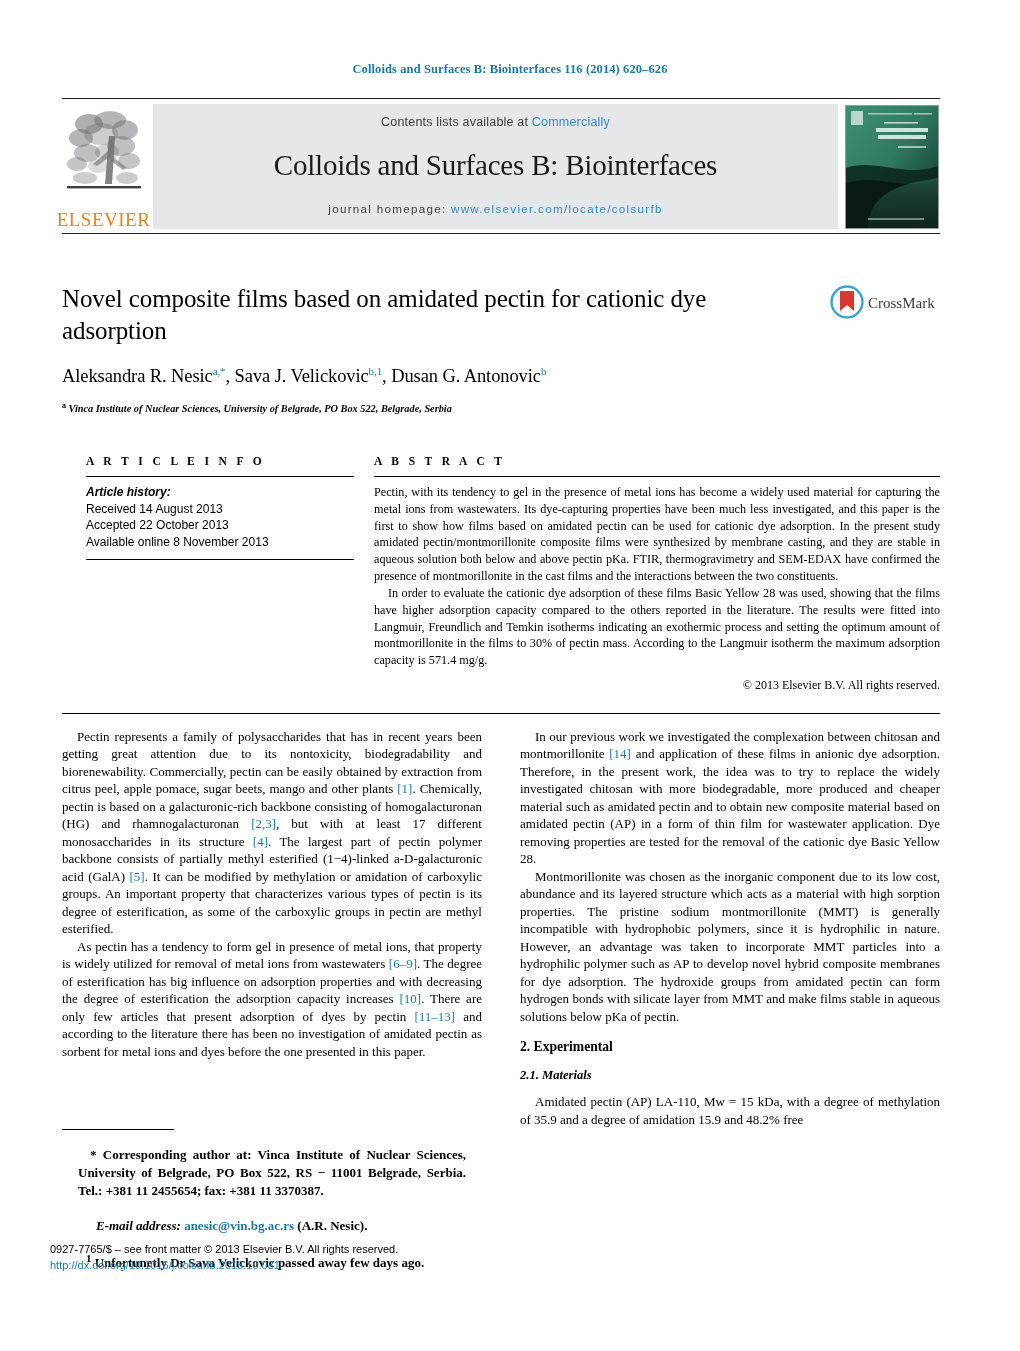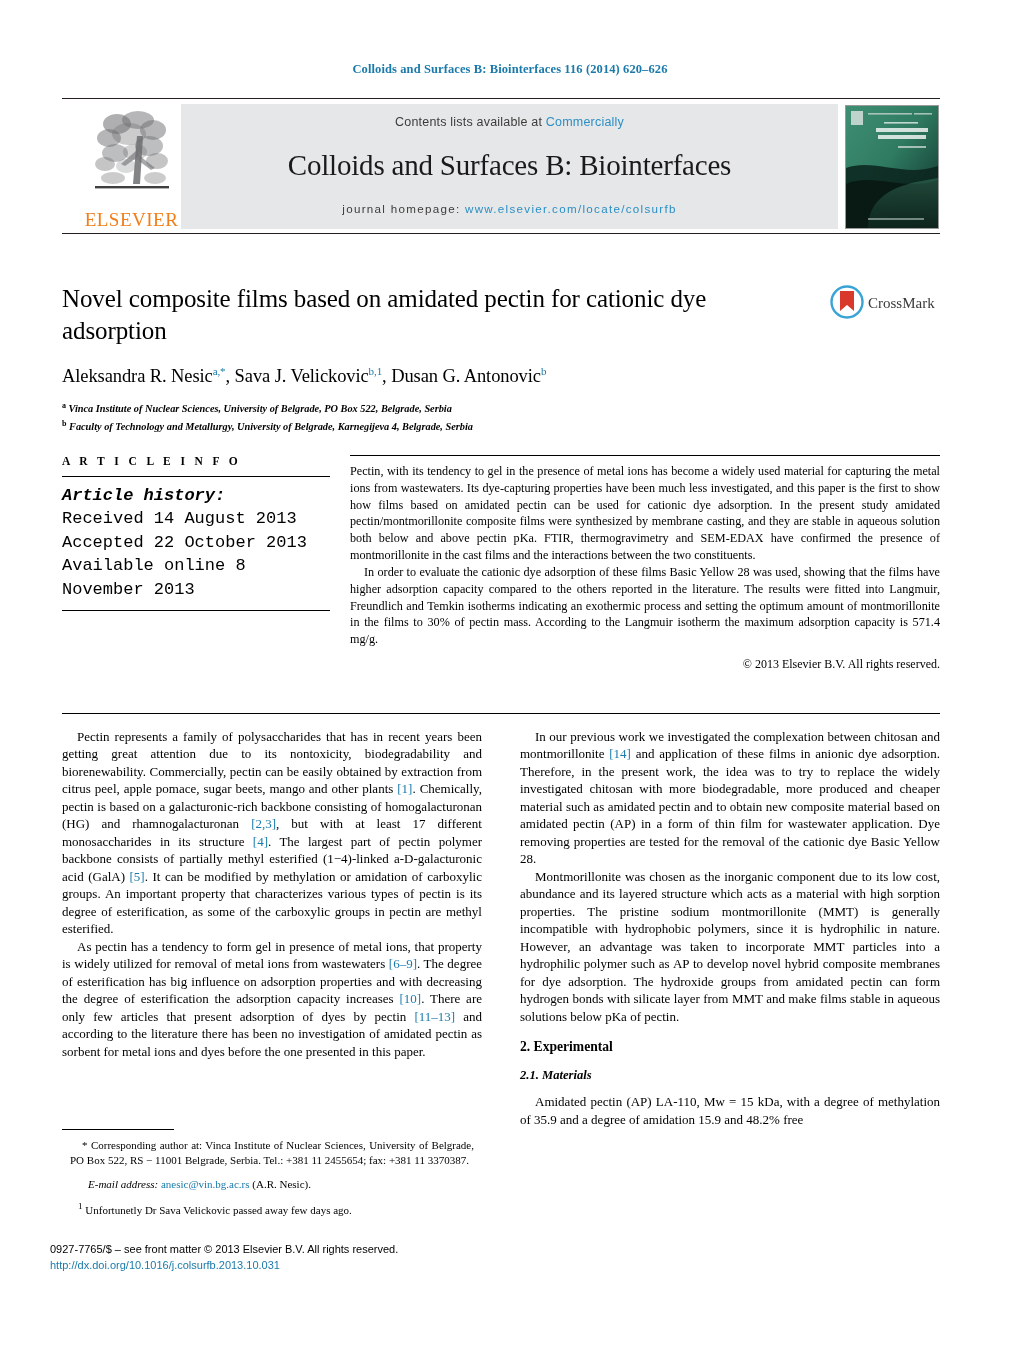--- a/index.html
+++ b/index.html
@@ -55,21 +55,20 @@
     height: 125px;
   }
   .elsevier-block {
     width: 83px;
     flex: 0 0 83px;
     display: flex;
     flex-direction: column;
     justify-content: space-between;
     align-items: center;
     padding-top: 2px;
-    margin-left: 28px;
   }
   .tree-logo { width: 78px; height: 95px; display:block; }
   .elsevier-word {
     font-family: "Liberation Serif", serif;
     font-size: 19px;
     letter-spacing: 0.5px;
     color: #f07f1a;
     line-height: 1;
     margin-top: 1px;
   }
@@ -170,35 +169,35 @@
   .crossmark svg { display:block; margin: 0 auto; }
 
   
   .info-band {
     position: absolute;
     top: 455px;
     left: 62px;
     width: 878px;
     display: flex;
   }
-  .info-col { width: 268px; flex: 0 0 268px; }
+  .info-col { width: 268px; flex: 0 0 268px; margin-left: 24px; }
   .abstract-col { flex: 1 1 auto; margin-left: 20px; }
   .secthead {
     font-family: "Liberation Serif", serif;
     font-size: 11.5px;
     font-weight: bold;
     letter-spacing: 3.4px;
     color: #000;
     margin-bottom: 9px;
   }
   .hr-thin { border-top: 1.1px solid #000; margin: 0 0 7px 0; }
   .hr-thin2 { border-top: 1.1px solid #000; margin: 9px 0 7px 0; }
   .info-text {
-    font-family: Liberation Mono, monospace;
-    font-size: 17px;
+    font-family: Liberation Sans, sans-serif;
+    font-size: 12px;
     line-height: 1.38;
     color: #000;
   }
   .info-text .ital { font-style: italic; font-weight: bold; }
   .abstract-text {
     font-family: "Liberation Serif", serif;
     font-size: 12.2px;
     line-height: 1.38;
     text-align: justify;
     color: #000;
@@ -256,24 +255,25 @@
   
   .footnotes {
     position: absolute;
     top: 1129px;
     left: 62px;
     width: 420px;
   }
   .fn-rule { border-top: 1.1px solid #000; width: 112px; margin-bottom: 6px; }
   .fn-text {
     font-family: "Liberation Serif", serif;
-    font-size: 11px;
+    font-size: 13px;
     line-height: 1.4;
     text-align: justify;
-    margin: 8px;
+    margin: 16px;
+    font-weight: bold;
   }
   .fn-email { font-style: italic; }
   .fn-link { color: #1a7aab; }
   .fn-item { margin-top: 2px; }
   .issn-block {
     position: absolute;
     top: 1242px;
     left: 50px;
     width: 430px;
     font-family: Liberation Sans, sans-serif;
@@ -360,21 +360,20 @@
     <div class="masthead-rule-bottom"></div>
   </div>
 
   <div class="title-block">
     <h1 class="paper-title">Novel composite films based on amidated pectin for cationic dye adsorption</h1>
     <div class="authors">
       <span>Aleksandra R. Nesic</span><sup>a,*</sup>, <span>Sava J. Velickovic</span><sup>b,1</sup>, <span>Dusan G. Antonovic</span><sup>b</sup>
     </div>
     <div class="affiliations">
       <div><sup>a</sup> <span>Vinca Institute of Nuclear Sciences, University of Belgrade, PO Box 522, Belgrade, Serbia</span></div>
-      <div><sup>b</sup> <span>Faculty of Technology and Metallurgy, University of Belgrade, Karnegijeva 4, Belgrade, Serbia</span></div>
     </div>
   </div>
 
   <div class="crossmark">
     <svg width="112" height="34" viewBox="0 0 112 34">
       <circle cx="17" cy="17" r="15.5" fill="#ffffff" stroke="#3aa3d6" stroke-width="2.4"></circle>
       <path d="M10 6 h14 v20 l-7 -6 l-7 6 Z" fill="#d9392b"></path>
       <text x="38" y="23" font-family="Liberation Serif, serif" font-size="15" fill="#3a3a3a">CrossMark</text>
     </svg>
   </div>
@@ -386,20 +385,21 @@
       <div class="info-text">
         <div class="ital">Article history:</div>
         <div>Received 14 August 2013</div>
         <div>Accepted 22 October 2013</div>
         <div>Available online 8 November 2013</div>
       </div>
       <div class="hr-thin2"></div>
     </div>
 
     <div class="abstract-col">
+      <div class="secthead">A B S T R A C T</div>
       <div class="hr-thin"></div>
       <div class="abstract-text">
         <p>Pectin, with its tendency to gel in the presence of metal ions has become a widely used material for capturing the metal ions from wastewaters. Its dye-capturing properties have been much less investigated, and this paper is the first to show how films based on amidated pectin can be used for cationic dye adsorption. In the present study amidated pectin/montmorillonite composite films were synthesized by membrane casting, and they are stable in aqueous solution both below and above pectin pKa. FTIR, thermogravimetry and SEM-EDAX have confirmed the presence of montmorillonite in the cast films and the interactions between the two constituents.</p>
         <p class="indent">In order to evaluate the cationic dye adsorption of these films Basic Yellow 28 was used, showing that the films have higher adsorption capacity compared to the others reported in the literature. The results were fitted into Langmuir, Freundlich and Temkin isotherms indicating an exothermic process and setting the optimum amount of montmorillonite in the films to 30% of pectin mass. According to the Langmuir isotherm the maximum adsorption capacity is 571.4 mg/g.</p>
       </div>
       <div class="copyright">© 2013 Elsevier B.V. All rights reserved.</div>
     </div>
   </div>
   <div class="info-band-rule"></div>
 

